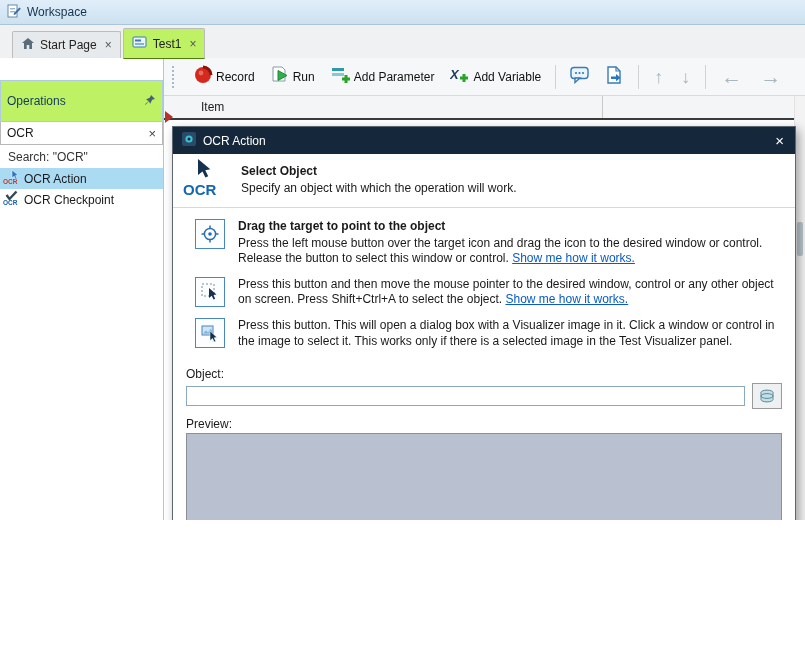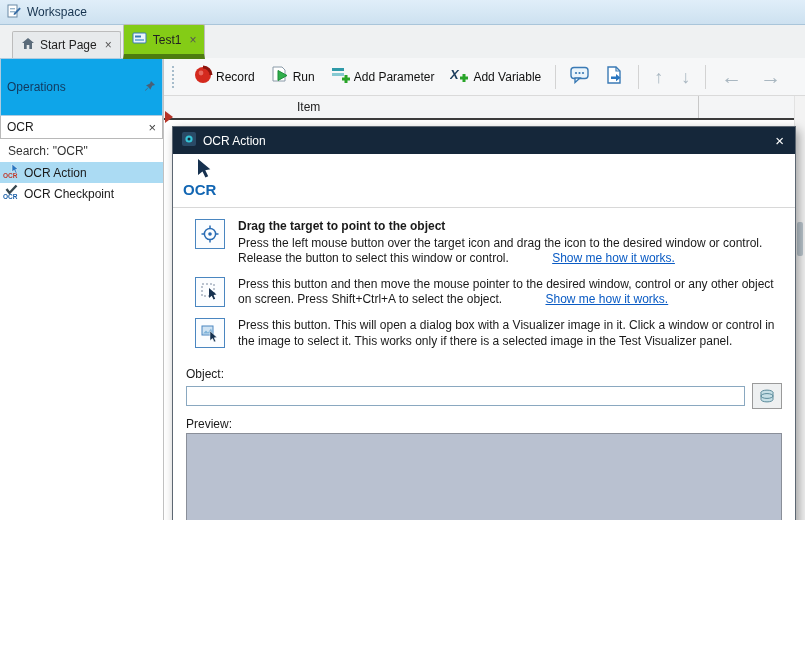--- a/index.html
+++ b/index.html
@@ -8,45 +8,45 @@
 
   
   .workspace-bar{position:absolute;top:0;left:0;right:0;height:24px;background:linear-gradient(#e0eef9,#cde1f0);
     border-bottom:1px solid #a9c5da;display:flex;align-items:center;gap:6px;padding:0 7px;color:#16334f;}
 
   
   .tab-bar{position:absolute;top:25px;left:0;right:0;height:33px;background:#eff1f2;border-bottom:1px solid #bcbcbc;
     display:flex;align-items:flex-end;padding-left:12px;}
   .tab{height:26px;display:flex;align-items:center;gap:5px;padding:0 8px;background:#e7eaec;
     border:1px solid #bcbcbc;border-bottom:none;border-radius:2px 2px 0 0;margin-right:2px;color:#222;}
-  .tab.active{background:#84cc16;height:29px;margin-bottom:-1px;border-bottom:5px solid #4d7c0f;z-index:3;margin-top:7px;}
+  .tab.active{background:#bef264;height:29px;margin-bottom:-1px;border-bottom:1px solid #4d7c0f;z-index:3;margin-top:7px;}
   .tab-close{color:#555;font-size:12px;margin-left:3px;line-height:1;}
 
   
   .sidebar{position:absolute;top:58px;left:0;width:163px;bottom:0;background:#fff;border-right:1px solid #c2c2c2;}
-  .ops-header{height:24px;background:#0ea5e9;border:1px solid #aecbe0;display:flex;align-items:center;padding:16px 6px;color:#12395e;}
+  .ops-header{height:24px;background:#bef264;border:1px solid #aecbe0;display:flex;align-items:center;padding:8px 6px;color:#12395e;margin-top:22px;}
   .ops-header .lbl{flex:1;}
   .search-box{height:22px;border:1px solid #b8b8b8;border-top:none;background:#fff;display:flex;align-items:center;padding:0 6px;}
   .search-box .val{flex:1;}
   .search-clear{color:#444;font-size:13px;line-height:1;}
   .search-result{padding:5px 8px 4px;color:#333;}
   .side-item{height:21px;display:flex;align-items:center;gap:5px;padding:0 3px;}
   .side-item.selected{background:#abdbf3;}
 
   
   .toolbar{position:absolute;top:58px;left:164px;right:0;height:37px;background:#f6f7f8;border-bottom:1px solid #dadada;
     display:flex;align-items:center;padding:0 6px;gap:4px;}
   .gripper{height:22px;width:3px;border-left:2px dotted #a6bccb;margin:0 6px 0 2px;}
   .tbtn{display:flex;align-items:center;gap:3px;padding:3px 6px;color:#111;}
   .tsep{width:1px;height:24px;background:#d3d3d3;margin:0 4px;}
   .nav-arrow{font-size:18px;font-weight:bold;color:#a9b7c1;padding:0 7px;line-height:1;}
 
   
   .grid-header{position:absolute;top:96px;left:164px;right:10px;height:22px;background:#f4f5f6;
-    border-bottom:2px solid #3c3c3c;display:flex;align-items:center;color:#222;flex-direction:column;}
+    border-bottom:2px solid #3c3c3c;display:flex;align-items:center;color:#222;}
   .gh-item{width:401px;padding-left:37px;border-right:1px solid #c8c8c8;height:100%;display:flex;align-items:center;}
   .gh-op{flex:1;padding-left:5px;height:100%;display:flex;align-items:center;}
   .row-marker{position:absolute;left:165px;top:111px;width:0;height:0;
     border-top:6px solid transparent;border-bottom:6px solid transparent;border-left:8px solid #b63327;}
 
   
   .vscroll{position:absolute;top:96px;right:0;bottom:0;width:10px;background:#f3f3f3;border-left:1px solid #e2e2e2;}
   .vthumb{position:absolute;top:126px;left:2px;right:2px;height:34px;background:#b9c4cc;border-radius:2px;}
 
   
@@ -55,21 +55,21 @@
   .dlg-titlebar{height:27px;background:#15273a;color:#fff;display:flex;align-items:center;gap:7px;padding:0 9px;}
   .dlg-titlebar .ttl{flex:1;}
   .dlg-close{font-size:15px;color:#fff;line-height:1;padding:0 2px;}
   .dlg-head{display:flex;align-items:center;gap:14px;padding:5px 16px 7px 10px;border-bottom:1px solid #d8d8d8;}
   .dlg-heading{font-weight:bold;margin-bottom:3px;}
   .options{padding:11px 16px 0 22px;}
   .option{display:flex;gap:13px;margin-bottom:10px;}
   .opt-icon{width:28px;height:28px;border:1px solid #4a86c0;background:#fbfdff;display:flex;align-items:center;justify-content:center;flex:0 0 auto;}
   .opt-text{line-height:1.3;max-width:542px;}
   .opt-title{font-weight:bold;margin-bottom:1px;}
-  a.howto{color:#0a5bc4;text-decoration:underline;margin-left:40px;}
+  a.howto{color:#0a5bc4;text-decoration:underline;}
   .object-row{padding:2px 13px 0;margin-top:16px;}
   .object-label{margin-bottom:2px;}
   .obj-line{display:flex;align-items:center;gap:7px;}
   .object-input{flex:1;height:18px;border:1px solid #8aa8c0;font-size:12px;padding:0 4px;font-family:inherit;}
   .browse-btn{width:28px;height:24px;border:1px solid #9a9a9a;background:#eef0f1;display:flex;align-items:center;justify-content:center;}
   .preview-label{padding:8px 13px 2px;}
   .preview-box{margin:0 13px;height:148px;background:#b9c1d0;border:1px solid #8a8f99;}
   .dlg-footer{position:absolute;left:10px;right:10px;bottom:0;border-top:1px solid #cfcfcf;padding-top:9px;
     display:flex;justify-content:flex-end;gap:7px;}
   .btn{min-width:76px;height:24px;font-size:12px;font-family:inherit;border:1px solid #a3a3a3;
@@ -248,20 +248,24 @@
       <span class="dlg-close">×</span>
     </div>
 
     <div class="dlg-head">
       <span>
         <svg width="44" height="38" viewBox="0 0 44 38">
             <path d="M15 0 l0 16 4.5 -3.6 2.9 6.2 2.8 -1.3 -2.9 -6.1 5 -.9 z" fill="#16314f"></path>
             <text x="0" y="36" font-size="15" font-weight="bold" fill="#1266b3" font-family="sans-serif">OCR</text>
           </svg>
       </span>
+      <div>
+        <div class="dlg-heading">Select Object</div>
+        <div>Specify an object with which the operation will work.</div>
+      </div>
     </div>
 
     <div class="options">
       <div class="option">
         <div class="opt-icon">
           <svg width="18" height="18" viewBox="0 0 18 18">
               <circle cx="9" cy="9" r="5.6" fill="none" stroke="#2a6db5" stroke-width="1.5"></circle>
               <circle cx="9" cy="9" r="1.8" fill="#2a6db5"></circle>
               <line x1="9" y1="0.5" x2="9" y2="4" stroke="#2a6db5" stroke-width="1.5"></line>
               <line x1="9" y1="14" x2="9" y2="17.5" stroke="#2a6db5" stroke-width="1.5"></line>

